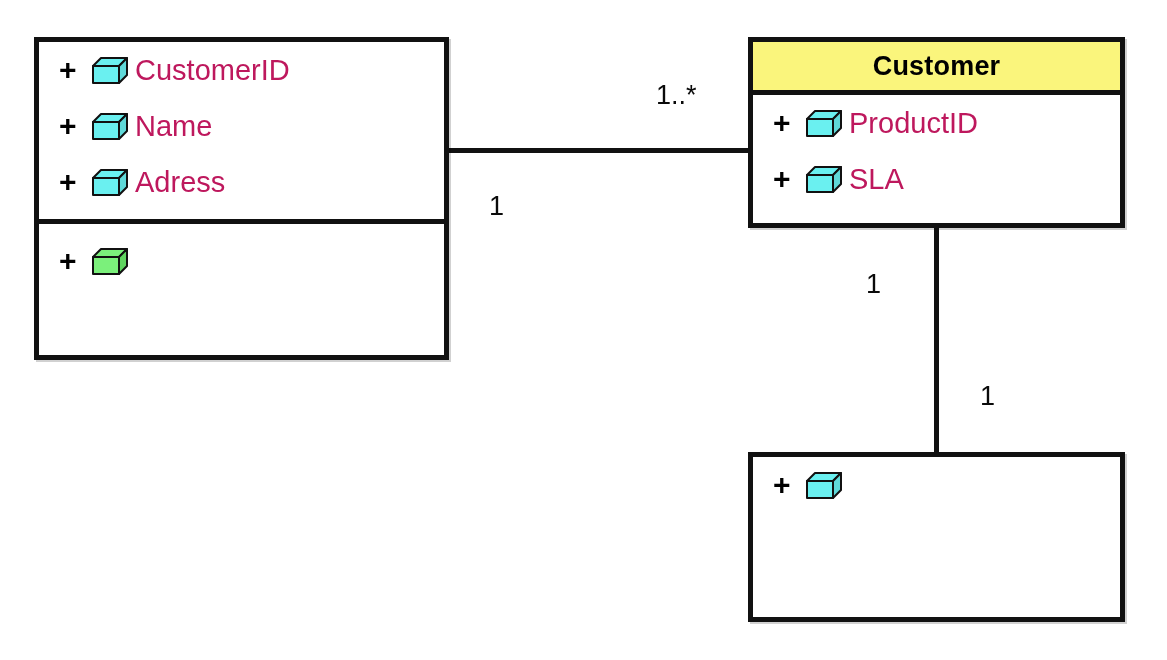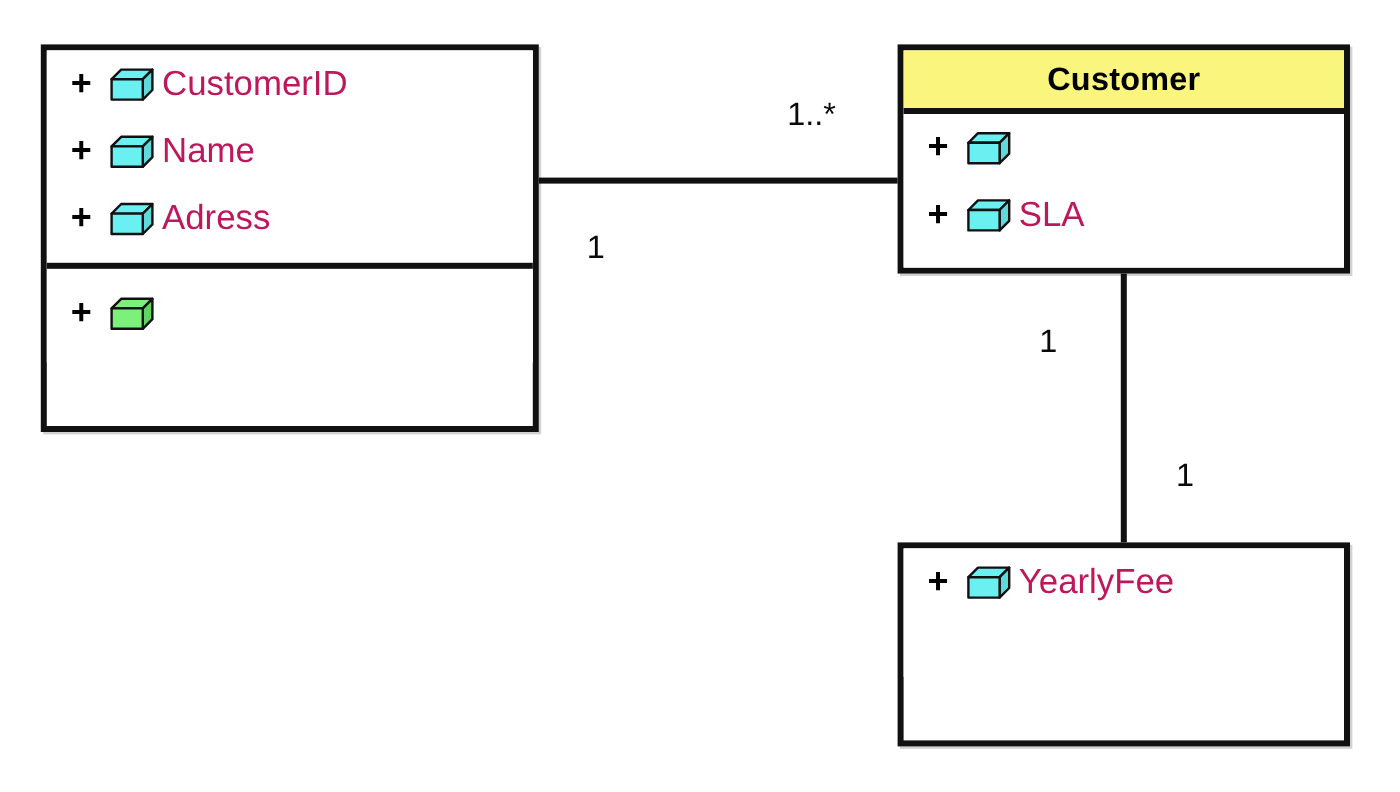--- a/index.html
+++ b/index.html
@@ -174,20 +174,21 @@
     <div class="uml-compartment" style="height:128px;">
       <div class="member">
         <span class="vis">+</span>
         <span class="cube">
           <svg width="38" height="30" viewBox="0 0 38 30">
             <polygon points="2,11 10,3 36,3 28,11" fill="#6af0f0" stroke="#111111" stroke-width="2" stroke-linejoin="round"></polygon>
             <polygon points="28,11 36,3 36,20 28,28" fill="#5fd9d9" stroke="#111111" stroke-width="2" stroke-linejoin="round"></polygon>
             <rect x="2" y="11" width="26" height="17" fill="#6af0f0" stroke="#111111" stroke-width="2" stroke-linejoin="round"></rect>
           </svg>
         </span>
+        <span class="member-name">ProductID</span>
       </div>
       <div class="member">
         <span class="vis">+</span>
         <span class="cube">
           <svg width="38" height="30" viewBox="0 0 38 30">
             <polygon points="2,11 10,3 36,3 28,11" fill="#6af0f0" stroke="#111111" stroke-width="2" stroke-linejoin="round"></polygon>
             <polygon points="28,11 36,3 36,20 28,28" fill="#5fd9d9" stroke="#111111" stroke-width="2" stroke-linejoin="round"></polygon>
             <rect x="2" y="11" width="26" height="17" fill="#6af0f0" stroke="#111111" stroke-width="2" stroke-linejoin="round"></rect>
           </svg>
         </span>
@@ -201,18 +202,17 @@
     <div class="uml-compartment" style="height:107px;">
       <div class="member">
         <span class="vis">+</span>
         <span class="cube">
           <svg width="38" height="30" viewBox="0 0 38 30">
             <polygon points="2,11 10,3 36,3 28,11" fill="#6af0f0" stroke="#111111" stroke-width="2" stroke-linejoin="round"></polygon>
             <polygon points="28,11 36,3 36,20 28,28" fill="#5fd9d9" stroke="#111111" stroke-width="2" stroke-linejoin="round"></polygon>
             <rect x="2" y="11" width="26" height="17" fill="#6af0f0" stroke="#111111" stroke-width="2" stroke-linejoin="round"></rect>
           </svg>
         </span>
-        <span class="member-name">YearlyFee</span>
       </div>
     </div>
   </div>
 
 </div>
 
 </body></html>

